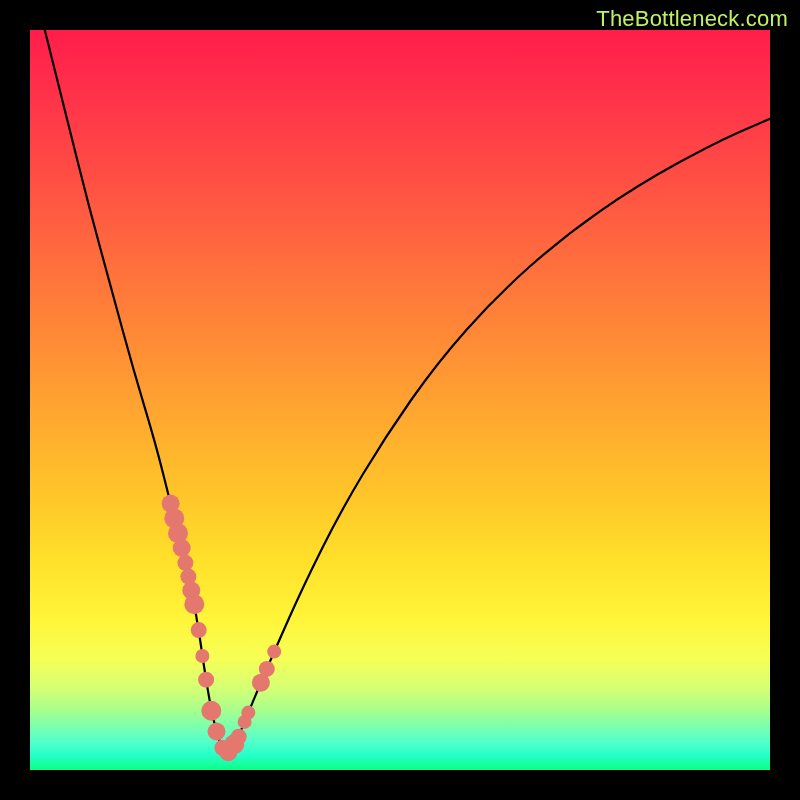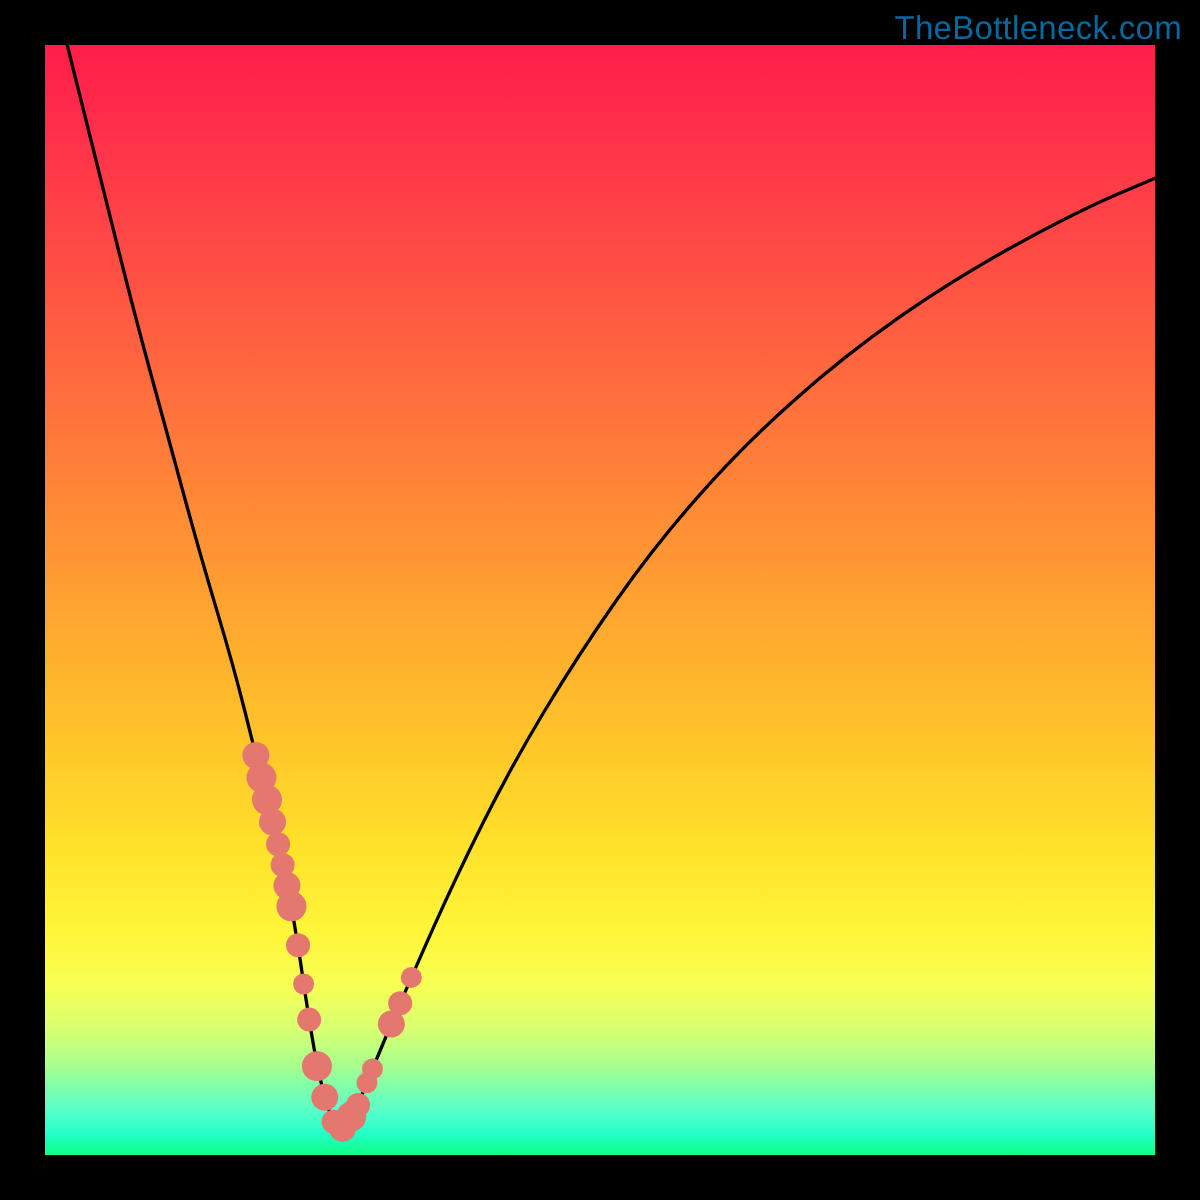--- a/index.html
+++ b/index.html
@@ -33,21 +33,21 @@
       #7dffac 94%,
       #58ffca 96%,
       #26ffc9 98%,
       #0cff86 100%
     );
   }
   .watermark {
     position: absolute;
     top: 6px;
     right: 12px;
-    color: #0369a1;
+    color: #bef264;
     font-size: 22px;
     font-weight: 500;
     letter-spacing: 0.2px;
     user-select: none;
   }
   svg.plot {
     position: absolute;
     left: 30px;
     top: 30px;
     width: 740px;

